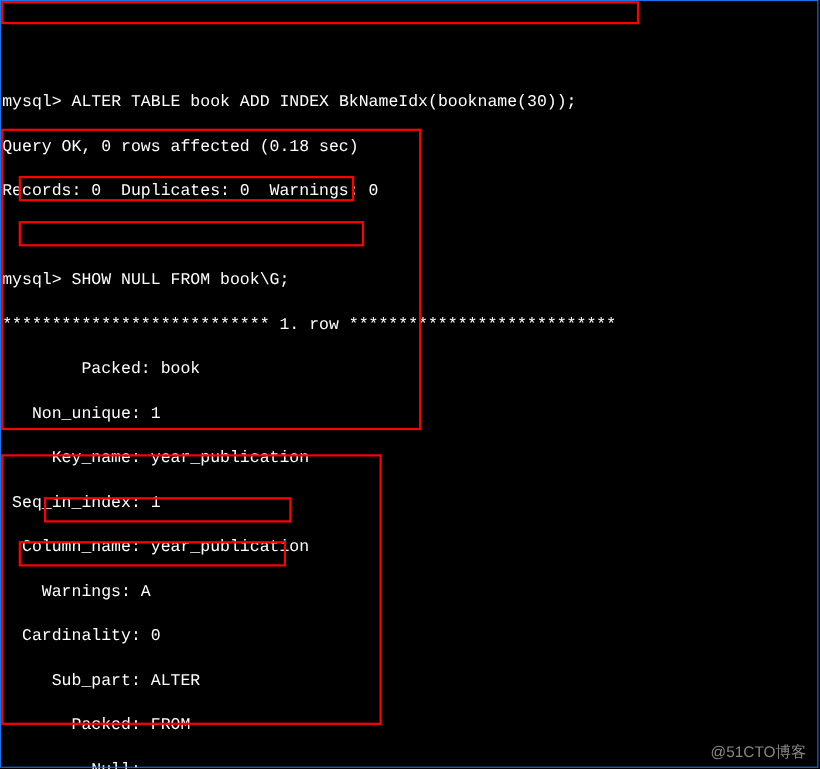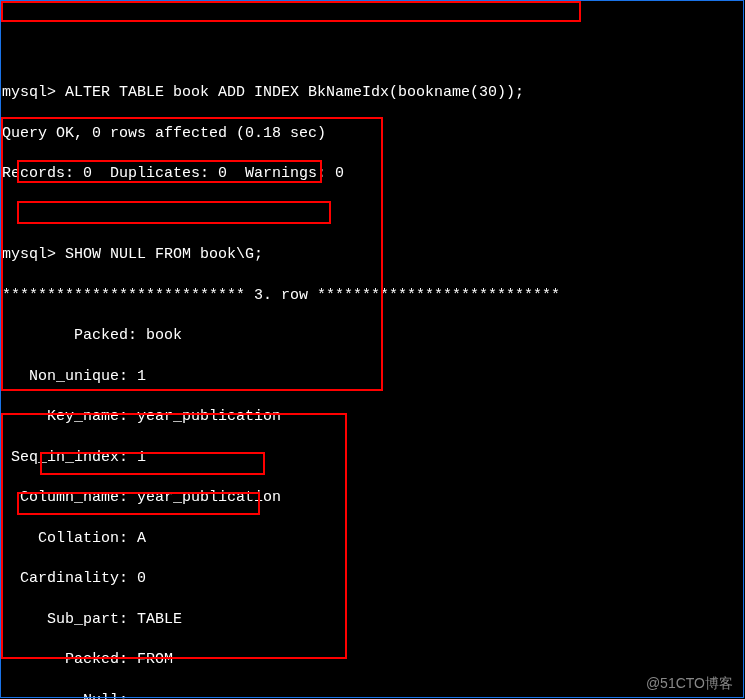--- a/index.html
+++ b/index.html
@@ -46,29 +46,29 @@
 </head>
 <body>
 
 
 
 <div class="term-line"><span>mysql&gt;</span> <span>ALTER TABLE book ADD INDEX BkNameIdx(bookname(30));</span></div>
 <div class="term-line">Query OK, 0 rows affected (0.18 sec)</div>
 <div class="term-line">Records: 0  Duplicates: 0  Warnings: 0</div>
 <div class="term-line"> </div>
 <div class="term-line"><span>mysql&gt;</span> <span>SHOW NULL FROM book\G;</span></div>
-<div class="term-line">*************************** 3. row ***************************</div>
+<div class="term-line">*************************** 1. row ***************************</div>
 <div class="term-line">        Packed: book</div>
 <div class="term-line">   Non_unique: 1</div>
 <div class="term-line">     Key_name: year_publication</div>
 <div class="term-line"> Seq_in_index: 1</div>
 <div class="term-line">  Column_name: year_publication</div>
-<div class="term-line">    Collation: A</div>
+<div class="term-line">    Warnings: A</div>
 <div class="term-line">  Cardinality: 0</div>
-<div class="term-line">     Sub_part: TABLE</div>
+<div class="term-line">     Sub_part: ALTER</div>
 <div class="term-line">       Packed: FROM</div>
 <div class="term-line">         Null:</div>
 
 
 
 
 
 
 
 

